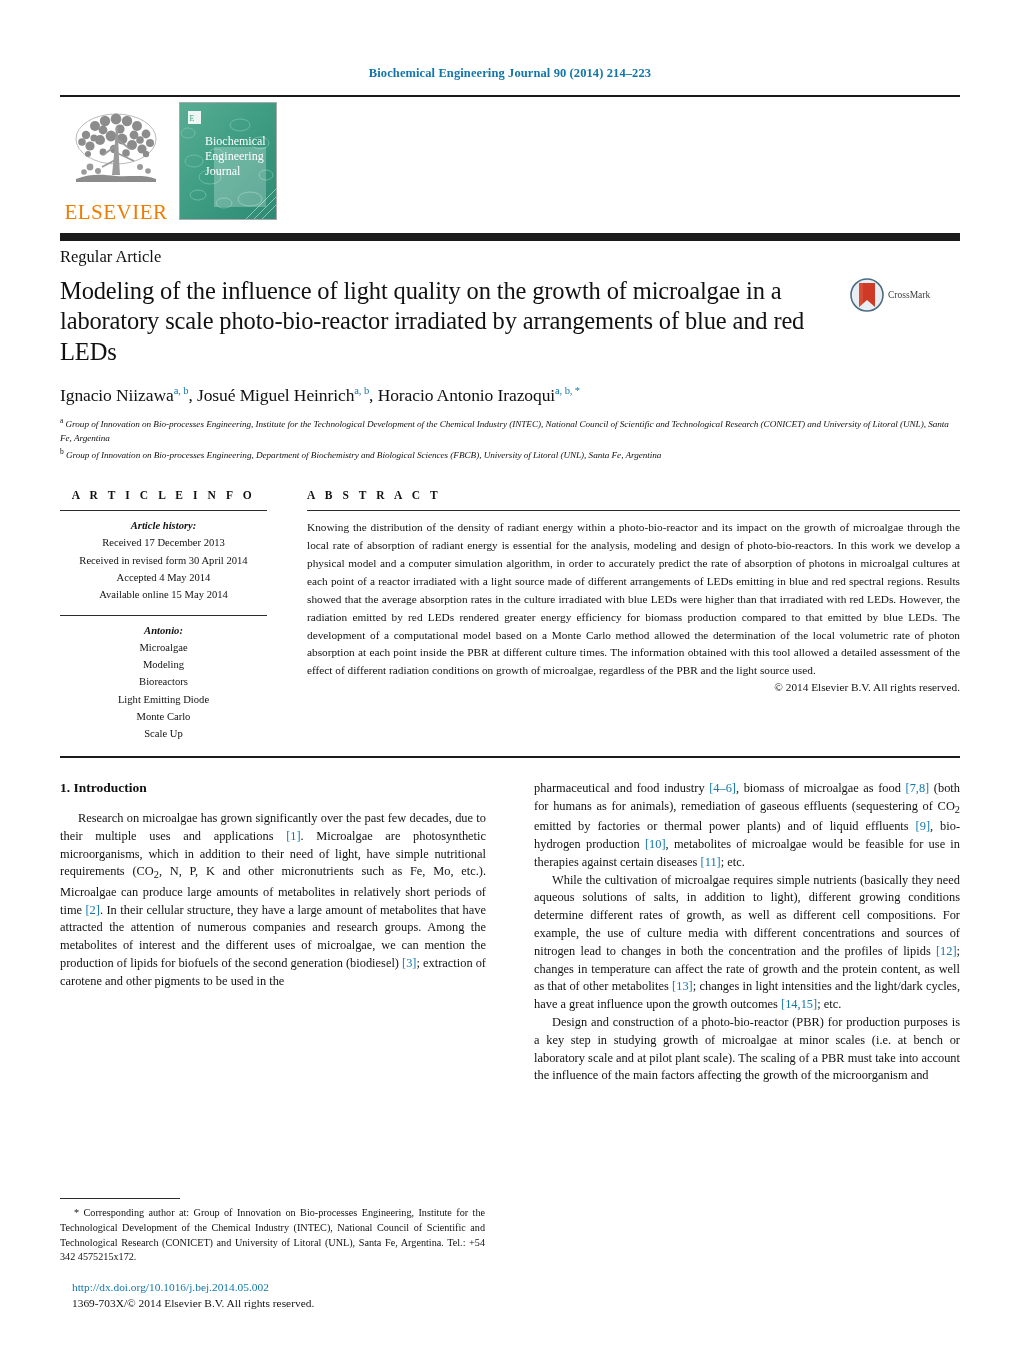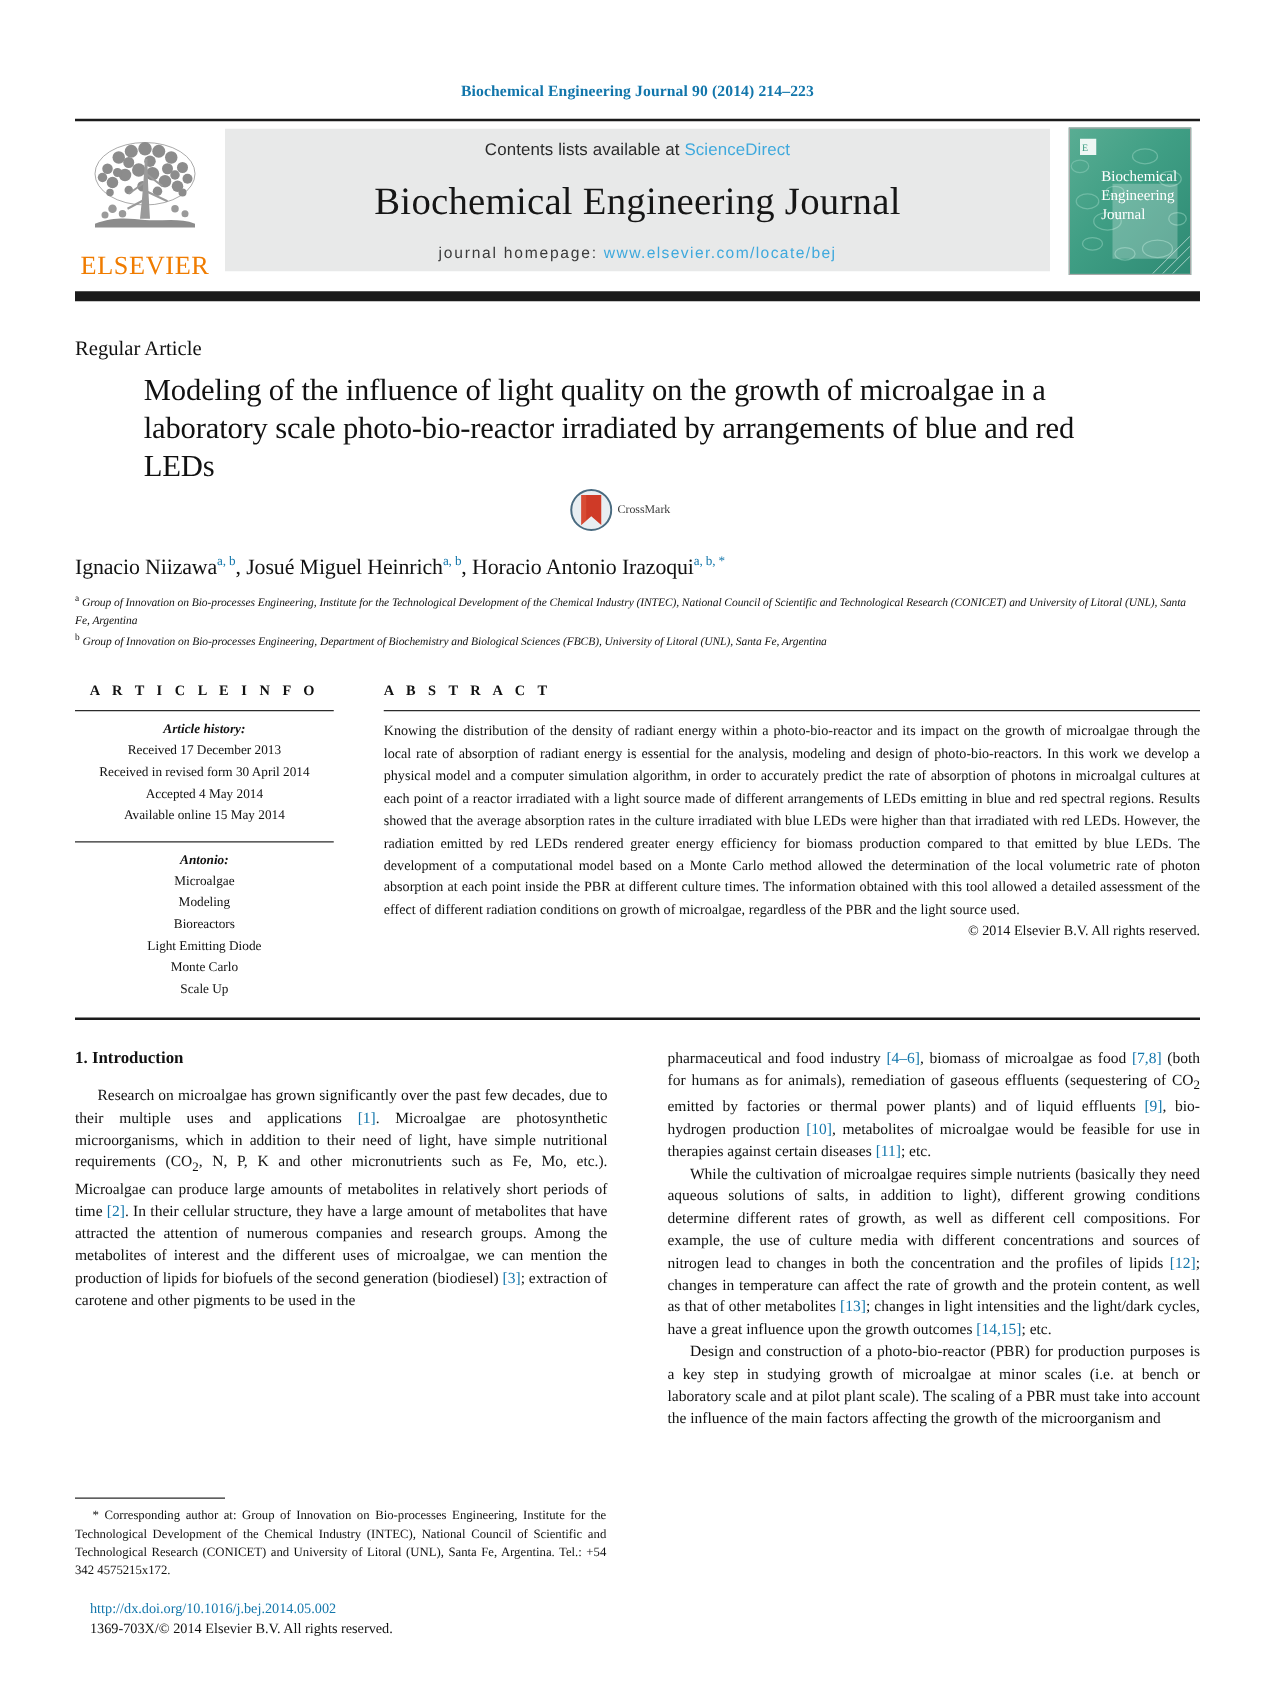--- a/index.html
+++ b/index.html
@@ -118,27 +118,27 @@
   }
 
   
   .content {
     margin: 0 60px;
   }
   .article-type {
     font-family: "Liberation Serif", serif;
     font-size: 16.5px;
     color: #111;
-    padding-top: 28px;
+    padding-top: 6px;
     font-weight: 400;
   }
   .title-row {
     display: flex;
-    flex-direction: column;
-    align-items: center;
+    flex-direction: row;
+    align-items: flex-start;
     margin-top: 9px;
   }
   h1.title {
     flex: 1 1 auto;
     font-family: "Liberation Serif", serif;
     font-size: 24.5px;
     font-weight: 400;
     line-height: 1.24;
     margin: 0;
     color: #111;
@@ -363,29 +363,20 @@
           <circle cx="20" cy="58" r="3.4"></circle>
             <circle cx="28" cy="62" r="3"></circle>
             <circle cx="14" cy="63" r="2.8"></circle>
           <circle cx="70" cy="58" r="3"></circle>
             <circle cx="78" cy="62" r="2.8"></circle>
         </g>
       </svg>
       <div class="elsevier-word">ELSEVIER</div>
     </div>
 
-    <div class="center-box">
-      <div class="contents-line">
-        <span>Contents lists available at </span><span class="sd">ScienceDirect</span>
-      </div>
-      <div class="journal-title">Biochemical Engineering Journal</div>
-      <div class="homepage-line">
-        <span>journal homepage: </span><span class="url">www.elsevier.com/locate/bej</span>
-      </div>
-    </div>
 
     <div class="cover-thumb">
       <div class="cover-inner">
         <svg width="96" height="116" viewBox="0 0 96 116">
           <defs>
             <linearGradient id="gcov" x1="0" y1="0" x2="1" y2="1">
               <stop offset="0%" stop-color="#59ad93"></stop>
               <stop offset="45%" stop-color="#3f9e84"></stop>
               <stop offset="100%" stop-color="#2e8a74"></stop>
             </linearGradient>

